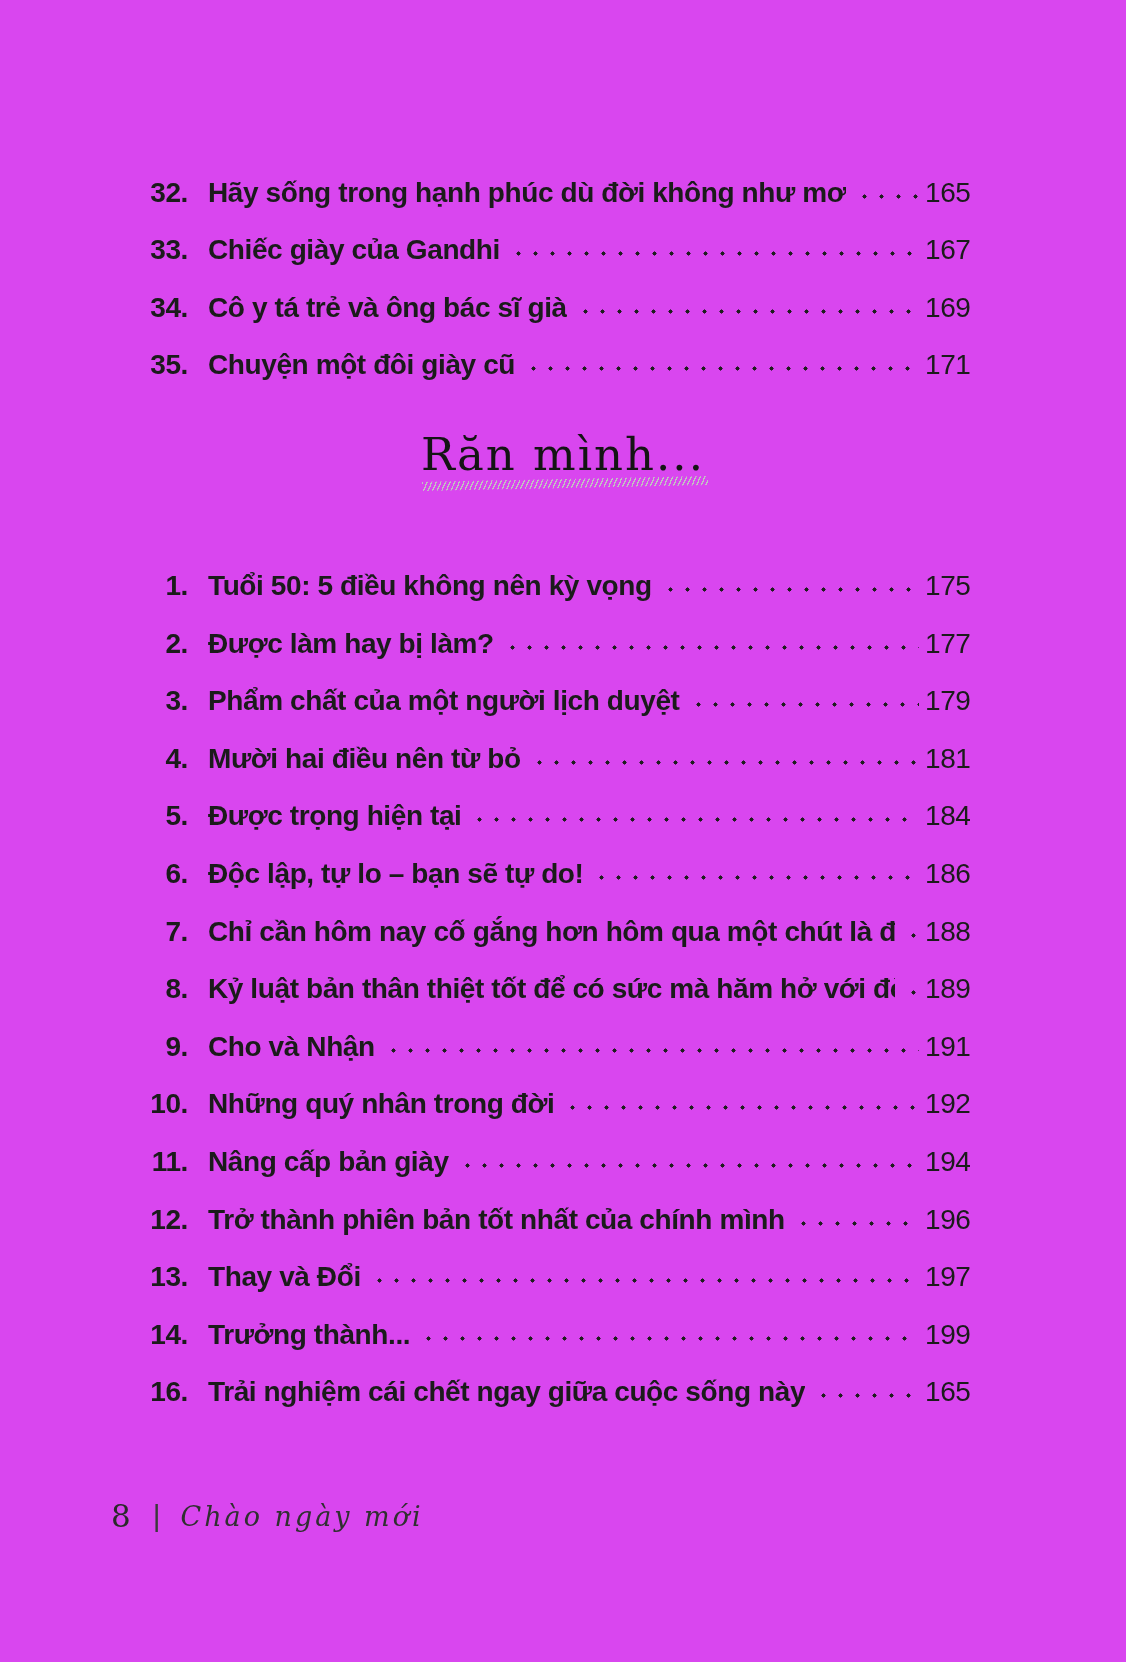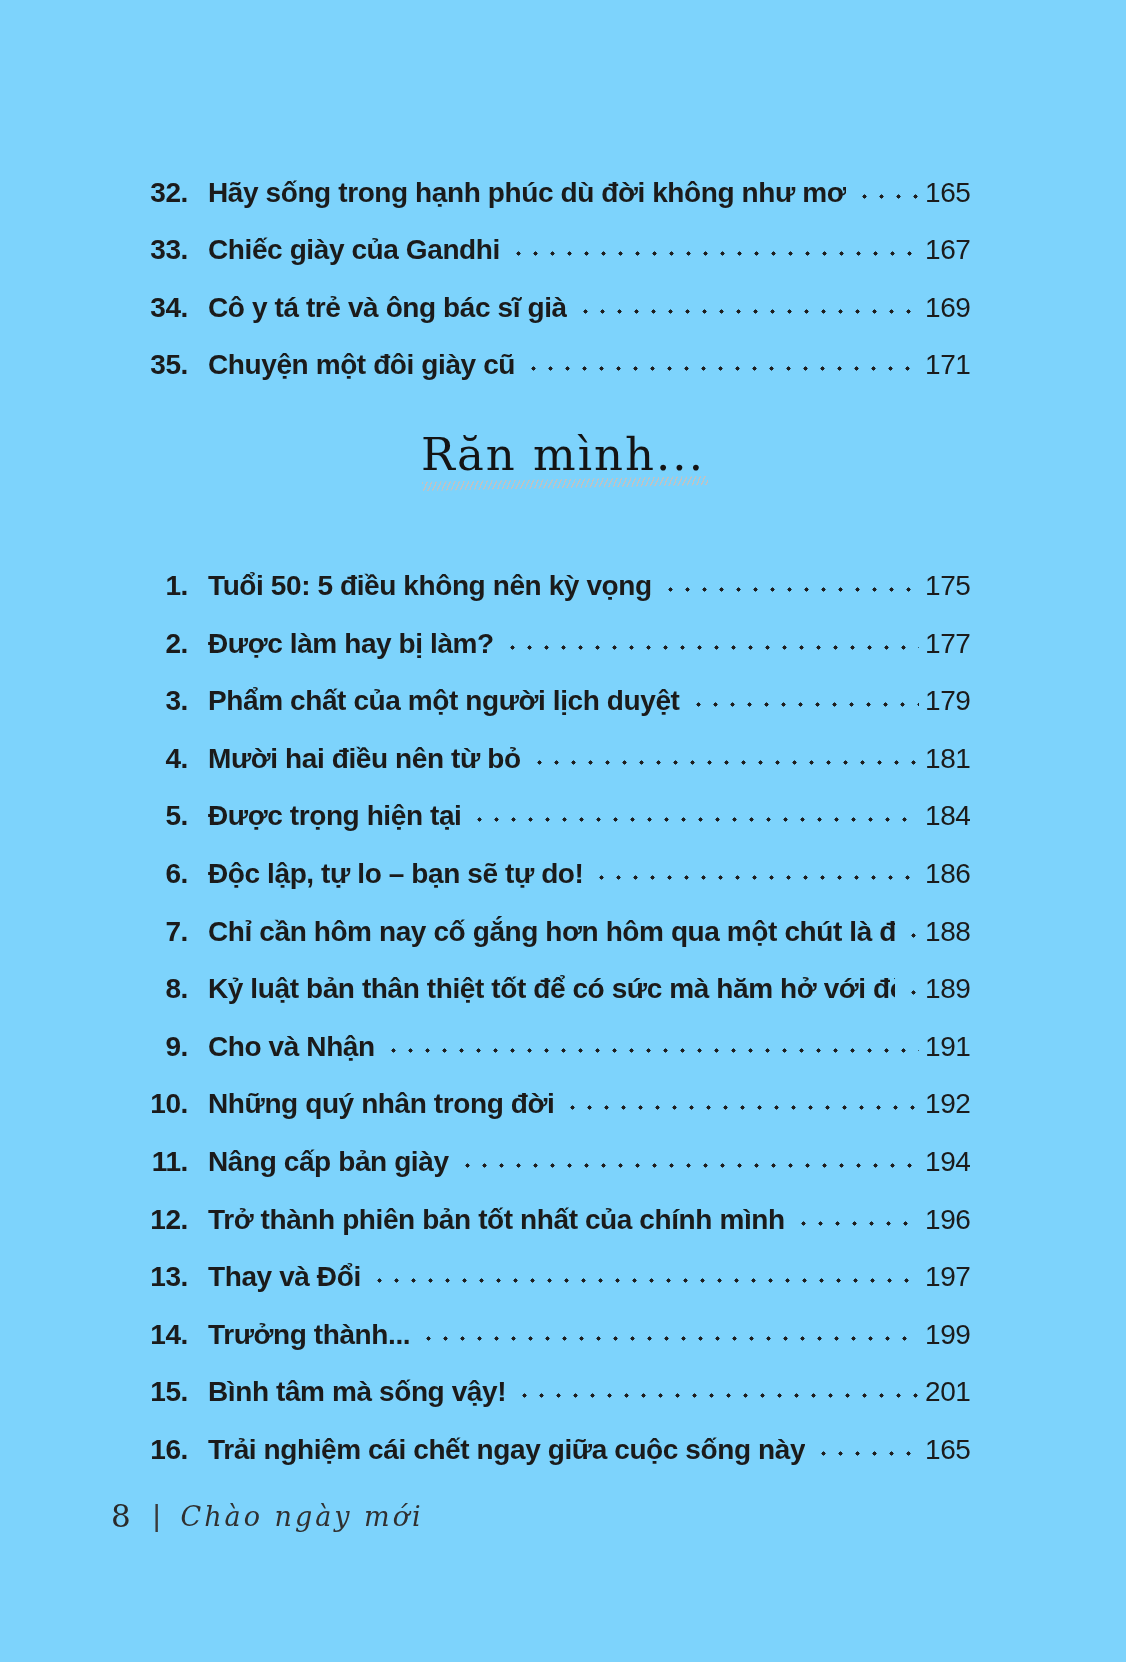--- a/index.html
+++ b/index.html
@@ -5,21 +5,21 @@
   html, body { margin: 0; padding: 0; }
   body {
     background: #e8e8e8;
     font-family: "Liberation Sans", sans-serif;
   }
   .page {
     position: relative;
     width: 1126px;
     height: 1662px;
     margin: 0 auto;
-    background: #7dd3fc;
+    background: #d946ef;
     color: #1b1b1b;
     overflow: hidden;
   }
   .toc {
     list-style: none;
     margin: 0 143px 0 133px;
     padding: 0;
   }
   .toc-row {
     display: flex;
@@ -227,26 +227,20 @@
         <span class="leader"></span>
         <span class="pnum">197</span>
       </li>
       <li class="toc-row">
         <span class="num">14.</span>
         <span class="title">Trưởng thành...</span>
         <span class="leader"></span>
         <span class="pnum">199</span>
       </li>
       <li class="toc-row">
-        <span class="num">15.</span>
-        <span class="title">Bình tâm mà sống vậy!</span>
-        <span class="leader"></span>
-        <span class="pnum">201</span>
-      </li>
-      <li class="toc-row">
         <span class="num">16.</span>
         <span class="title">Trải nghiệm cái chết ngay giữa cuộc sống này</span>
         <span class="leader"></span>
         <span class="pnum">165</span>
       </li>
     </ul>
 
   <div class="footer">
     <span class="footer-page">8</span>
     <span class="footer-sep">|</span>

